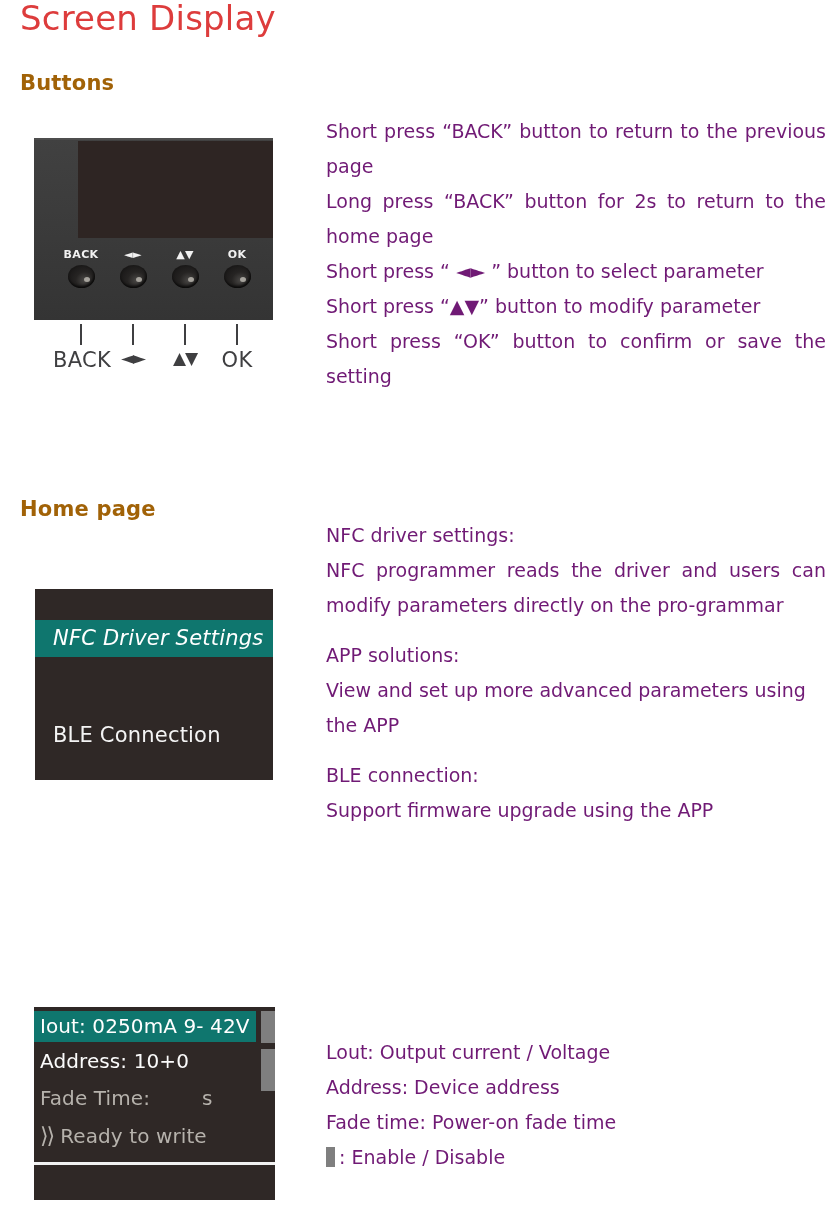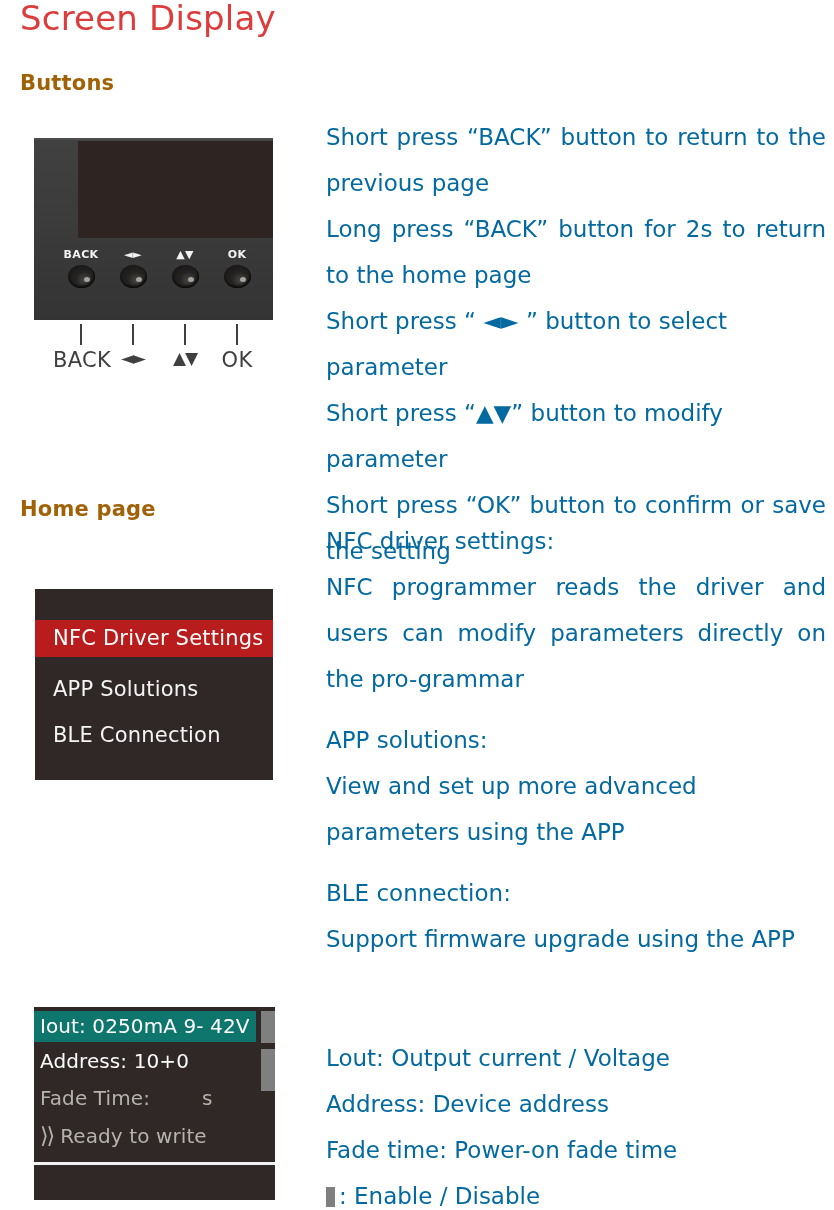--- a/index.html
+++ b/index.html
@@ -44,23 +44,23 @@
   }
   #heading-buttons      { top: 71px; }
   #heading-home-page    { top: 497px; }
   #heading-main-interface { top: 948px; }
 
   
   .desc-block {
     position: absolute;
     left: 326px;
     width: 500px;
-    color: #0369a1;
-    font-size: 23px;
-    line-height: 46px;
+    color: #701a75;
+    font-size: 19px;
+    line-height: 35px;
     text-align: justify;
   }
   .desc-block p { margin: 0; }
   .desc-block p.justify { text-align: justify; text-align-last: left; }
   .desc-block p.last-line-left { text-align: left; }
 
   #desc-buttons   { top: 114px; }
   #desc-home      { top: 518px; }
   #desc-main      { top: 1035px; }
 
@@ -197,22 +197,23 @@
     width: 238px;
     height: 37px;
     line-height: 37px;
     padding-left: 18px;
     box-sizing: border-box;
     font-size: 21px;
     letter-spacing: 0.2px;
     color: #f4f4f4;
   }
   .home-menu-item.selected {
-    background: #b91c1c;
+    background: #0f766e;
     color: #ffffff;
+    font-style: italic;
   }
   #home-item-0 { top: 31px; }
   #home-item-1 { top: 82px; }
   #home-item-2 { top: 128px; }
 
   
   #main-interface-screen {
     position: absolute;
     left: 34px;
     top: 1007px;
@@ -354,21 +355,20 @@
     <p class="justify">Long press “BACK” button for 2s to return to the home page</p>
     <p class="last-line-left">Short press “ ◄► ” button to select parameter</p>
     <p class="last-line-left">Short press “▲▼” button to modify parameter</p>
     <p class="justify">Short press “OK” button to confirm or save the setting</p>
   </div>
 
   <div class="section-heading" id="heading-home-page">Home page</div>
 
   <div id="home-page-screen">
     <div class="home-menu-item selected" id="home-item-0">NFC Driver Settings</div>
-    <div class="home-menu-item" id="home-item-1">APP Solutions</div>
     <div class="home-menu-item" id="home-item-2">BLE Connection</div>
   </div>
 
   <div class="desc-block" id="desc-home">
     <p class="last-line-left">NFC driver settings:</p>
     <p class="justify">NFC programmer reads the driver and users can modify parameters directly on the pro-grammar</p>
     <div class="gap"></div>
     <p class="last-line-left">APP solutions:</p>
     <p class="last-line-left">View and set up more advanced parameters using the APP</p>
     <div class="gap"></div>

